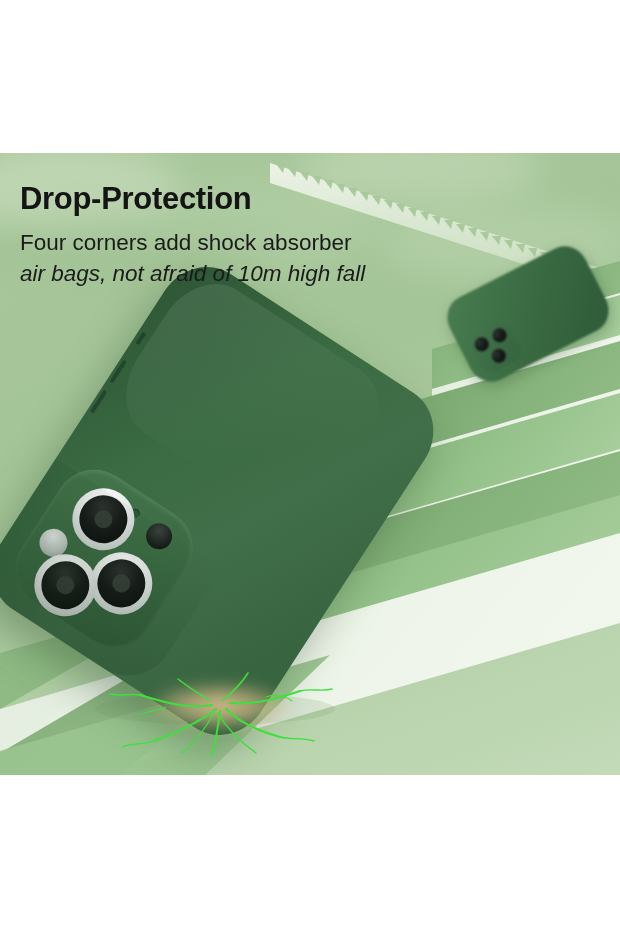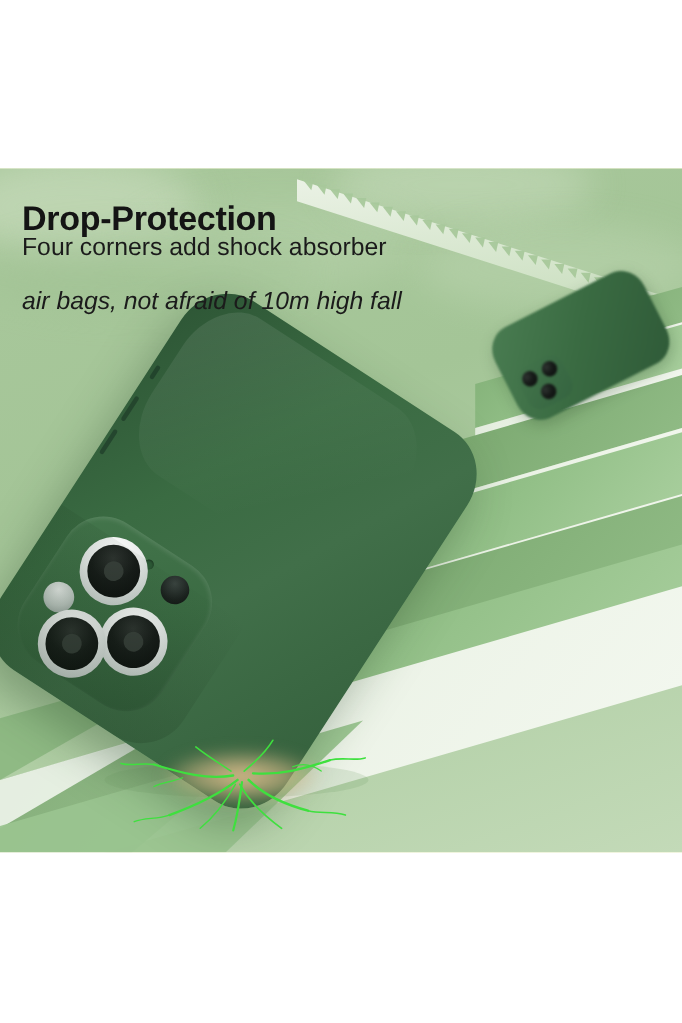--- a/index.html
+++ b/index.html
@@ -28,21 +28,21 @@
   .lens-ring{position:absolute;border-radius:50%;
              background:radial-gradient(circle at 34% 28%,#ffffff 0%,#e9eceb 42%,#b9c2be 100%);}
   .lens-glass{position:absolute;border-radius:50%;
               background:radial-gradient(circle at 36% 30%,#2e3330 0%,#161a18 45%,#0a0c0b 100%);}
   .lens-pupil{position:absolute;border-radius:50%;background:#3b423d;opacity:.85;}
 
   
   #headline{position:absolute;left:20px;top:181px;font-size:31px;font-weight:bold;
             color:#141414;letter-spacing:-.3px;white-space:nowrap;}
   .subline{position:absolute;left:20px;font-size:22.5px;color:#1b1b1b;white-space:nowrap;}
-  #sub1{top:212px;}
+  #sub1{top:230px;}
   #sub2{top:261px;font-style:italic;}
 
   
   #impact-glow{position:absolute;border-radius:50%;filter:blur(7px);}
 </style>
 </head>
 <body>
 
 <div id="stage">
 

